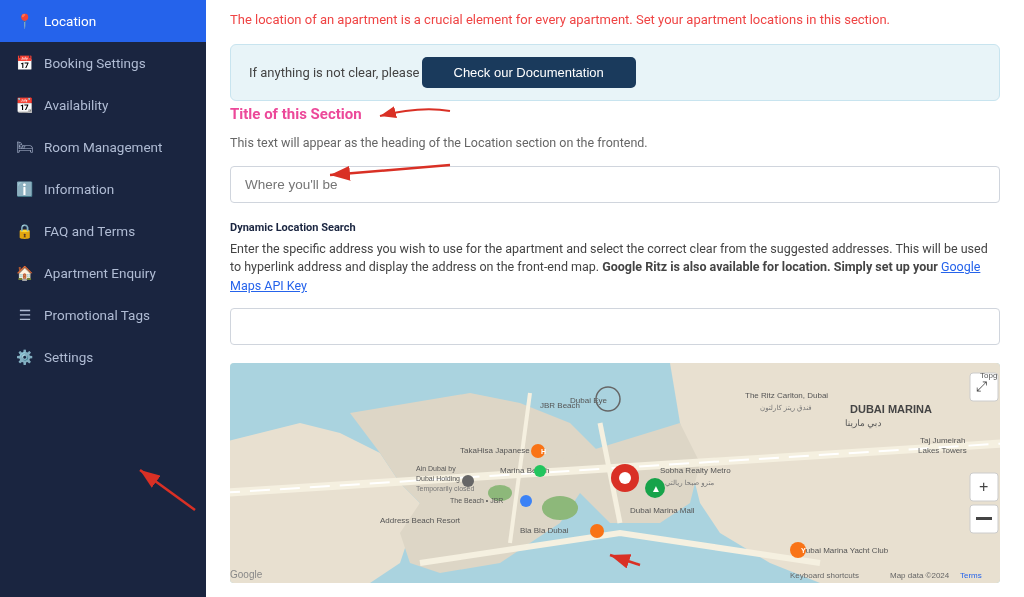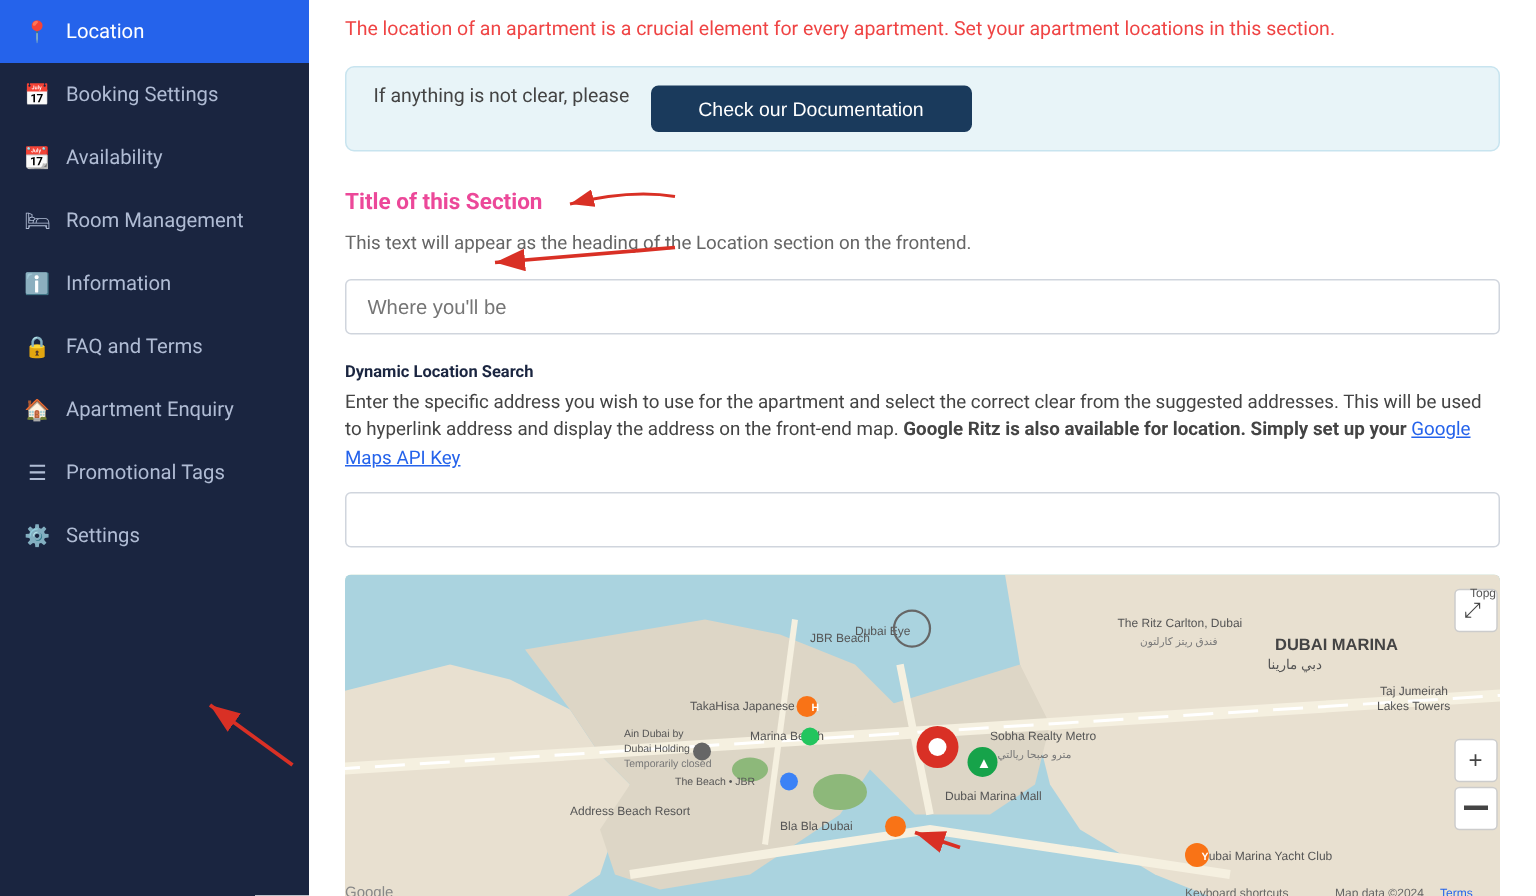--- a/index.html
+++ b/index.html
@@ -52,23 +52,22 @@
       max-width: 820px;
     }
 
     
     .info-banner {
       background: #e8f4f8;
       border: 1px solid #c8e4ef;
       border-radius: 6px;
       padding: 12px 18px;
       display: flex;
-      align-items: flex-start;
-      gap: 14px;
-      margin-bottom: 20px;
+      align-items: center;
+      gap: 2px;
       font-size: 13px;
       color: #444;
     }
     .info-banner-btn {
       background: #1a3a5c;
       color: #fff;
       border: none;
       border-radius: 5px;
       padding: 8px 32px;
       font-size: 13px;

